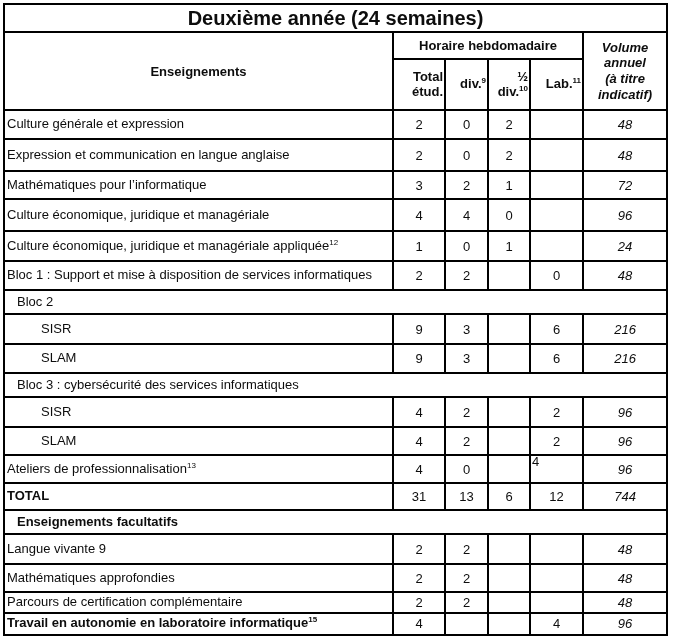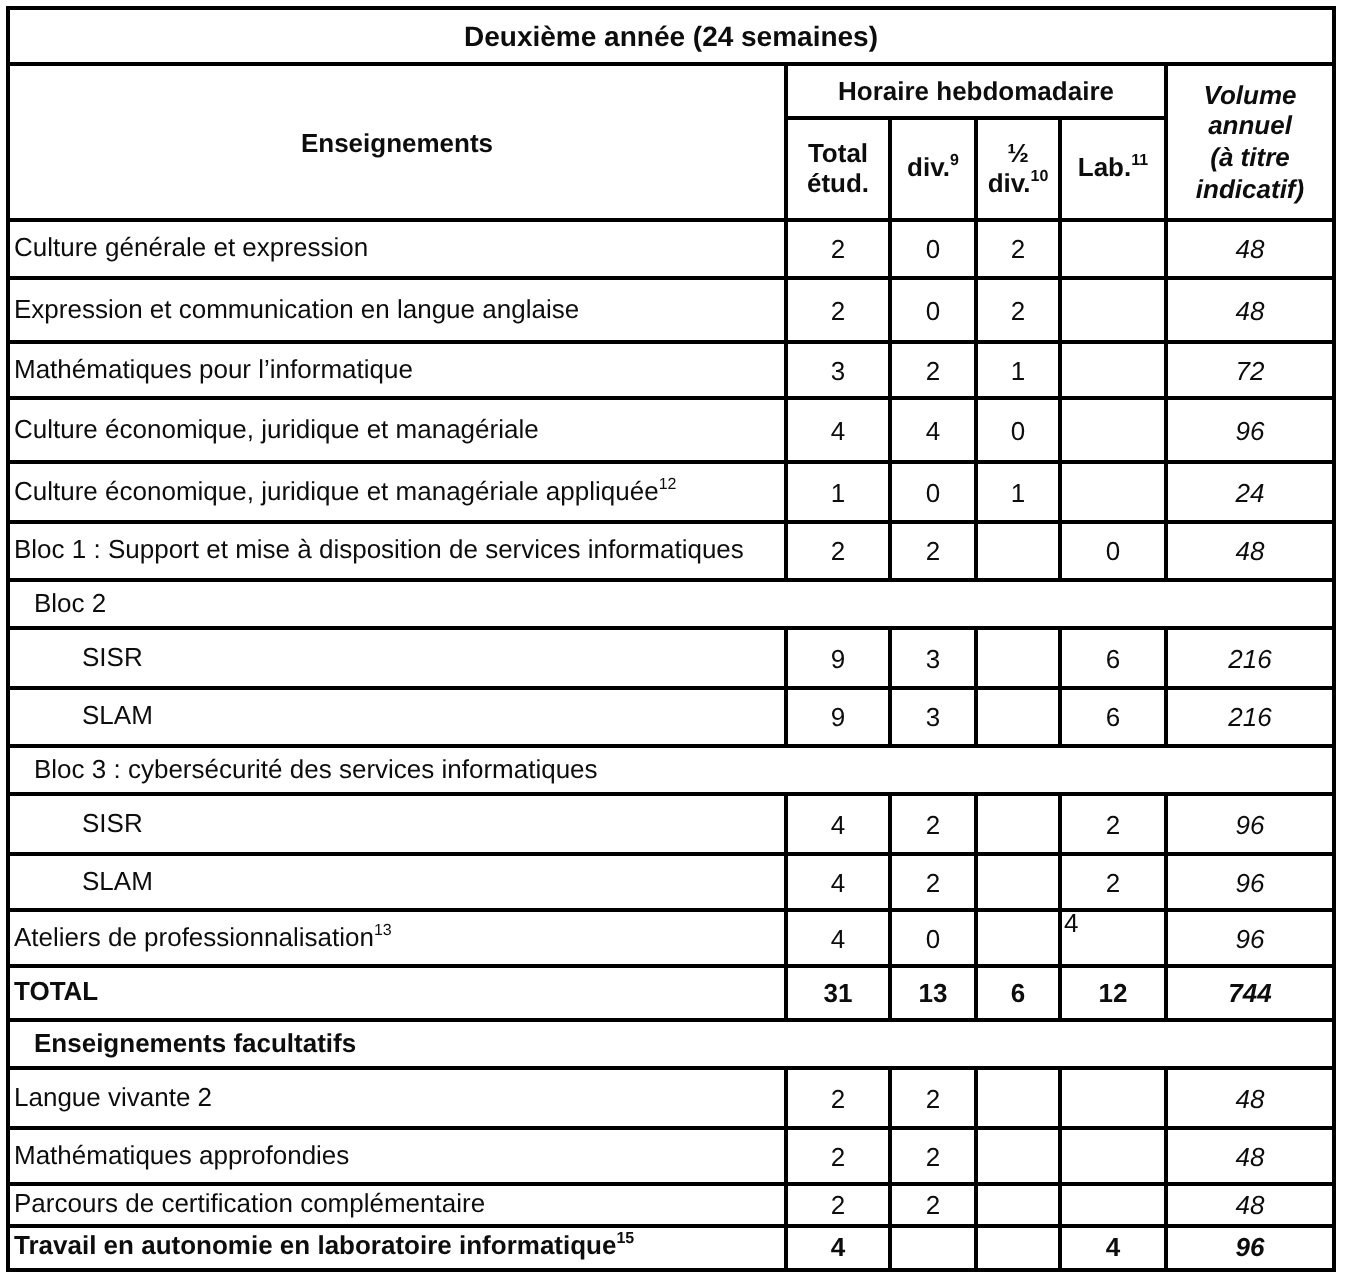--- a/index.html
+++ b/index.html
@@ -10,37 +10,37 @@
   }
   table{
     border-collapse:collapse;table-layout:fixed;
     width:664px;margin:3px 0 0 3px;
   }
   td,th{
     border:2px solid #000;padding:0;overflow:hidden;
     font-size:13px;color:#0d0d0d;vertical-align:middle;
   }
   .title-cell{
-    font-weight:bold;text-align:center;font-size:14px;height:26px;
+    font-weight:bold;text-align:center;font-size:20px;height:26px;
   }
   th{font-weight:bold;}
   .group-h{text-align:center;height:25px;}
-  .sub-h{text-align:center;padding:1px;line-height:1.15;}
+  .sub-h{text-align:right;padding:1px;line-height:1.15;}
   .ens-h{text-align:center;}
   .vol-h{
     font-style:italic;text-align:center;line-height:1.2;padding:2px 1px;
   }
   .lbl{
     text-align:left;padding:2px 2px 2px 2px;font-weight:400;line-height:1.15;
   }
   .ind{padding-left:36px;border-radius:14px;}
   .sec{padding:3px 12px;}
   .b{font-weight:700;}
   .num{text-align:center;font-weight:400;}
-  .num.b{font-weight:700;}
+  .num.b{font-weight:400;}
   .vol{font-style:italic;}
   .tl{text-align:left;vertical-align:top;padding:0 0 0 1px;line-height:11px;}
   sup{font-size:8px;line-height:0;vertical-align:super;font-weight:inherit;}
 </style>
 </head>
 <body>
 
 <table>
   <colgroup>
     <col style="width:389px">
@@ -180,21 +180,21 @@
         <td class="num b">31</td>
         <td class="num b">13</td>
         <td class="num b">6</td>
         <td class="num b">12</td>
         <td class="num vol b">744</td>
       </tr>
       <tr style="height: 24px;">
         <td colspan="6" class="lbl sec b"><span>Enseignements facultatifs</span></td>
       </tr>
       <tr style="height: 30px;">
-        <td class="lbl"><span>Langue vivante 2</span></td>
+        <td class="lbl"><span>Langue vivante 9</span></td>
         <td class="num">2</td>
         <td class="num">2</td>
         <td class="num"></td>
         <td class="num"></td>
         <td class="num vol">48</td>
       </tr>
       <tr style="height: 28px;">
         <td class="lbl"><span>Mathématiques approfondies</span></td>
         <td class="num">2</td>
         <td class="num">2</td>

